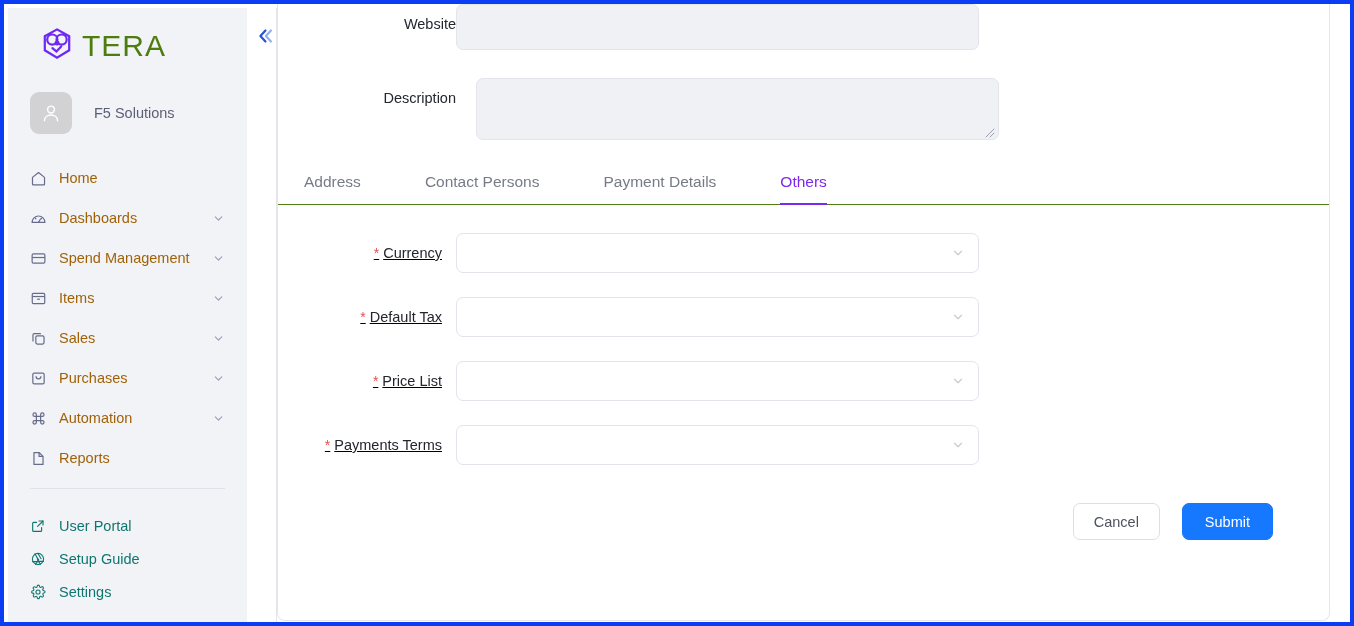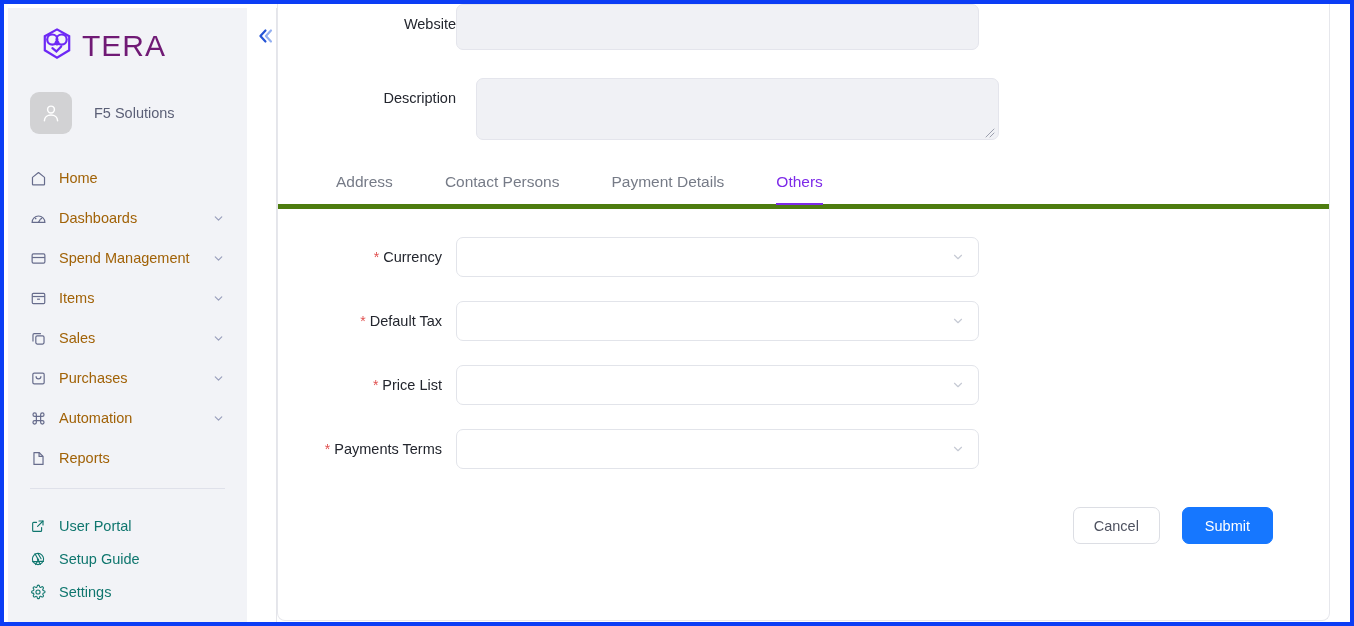--- a/index.html
+++ b/index.html
@@ -26,21 +26,21 @@
     background: #f2f3f7;
     display: flex; flex-direction: column;
   }
   #logo-row {
     height: 76px; display: flex; align-items: center;
     padding-left: 32px; flex: none;
   }
   .logo-wrap { display: flex; align-items: center; gap: 8px; }
   .logo-text {
     font-size: 30px; letter-spacing: 1px; font-weight: 400;
-    color: #701a75; font-family: "Liberation Sans", sans-serif;
+    color: #4d7c0f; font-family: "Liberation Sans", sans-serif;
   }
   #profile-row {
     display: flex; align-items: center; gap: 22px;
     padding: 0 20px 0 22px; height: 58px; flex: none;
   }
   #avatar {
     width: 42px; height: 42px; border-radius: 9px;
     background: #d2d2d4; display: flex; align-items: center; justify-content: center;
     flex: none;
   }
@@ -116,38 +116,38 @@
     position: relative;
   }
   .resize-grip {
     position: absolute; right: 3px; bottom: 3px; width: 12px; height: 12px;
     color: #9b9fae;
   }
 
   
   #tabs-wrap {
     margin-top: 33px; position: relative;
-    border-bottom: 5px solid #4d7c0f;
-    padding-left: 32px;
-    display: flex; align-items: flex-end; gap: 0;
+    border-bottom: 1px solid #4d7c0f;
+    padding-left: 0;
+    display: flex; align-items: flex-end; gap: 12px;
   }
   .tab {
     font-size: 15.5px; color: #767b87; cursor: pointer;
     padding: 0 26px 13px 26px; position: relative; background: none;
     border: none; font-family: "Liberation Sans", sans-serif;
   }
   .tab.active { color: #7d2ae8; }
   .tab.active::after {
     content: ""; position: absolute; left: 26px; right: 26px; bottom: -1px;
     height: 2px; background: #7d2ae8;
   }
 
   
   #tab-panel { padding-top: 28px; }
-  .sel-row { display: flex; align-items: center; margin-bottom: 24px; }
+  .sel-row { display: flex; align-items: center; margin-bottom: 24px; text-decoration: underline; }
   .sel-label {
     width: 178px; flex: none; text-align: right;
     font-size: 14.5px; color: #23262e; padding-right: 14px;
   }
   .sel-box {
     width: 523px; height: 40px; border-radius: 7px;
     background: #ffffff; border: 1px solid #e2e4ea;
     display: flex; align-items: center; justify-content: flex-end;
     padding-right: 13px; cursor: pointer;
   }

